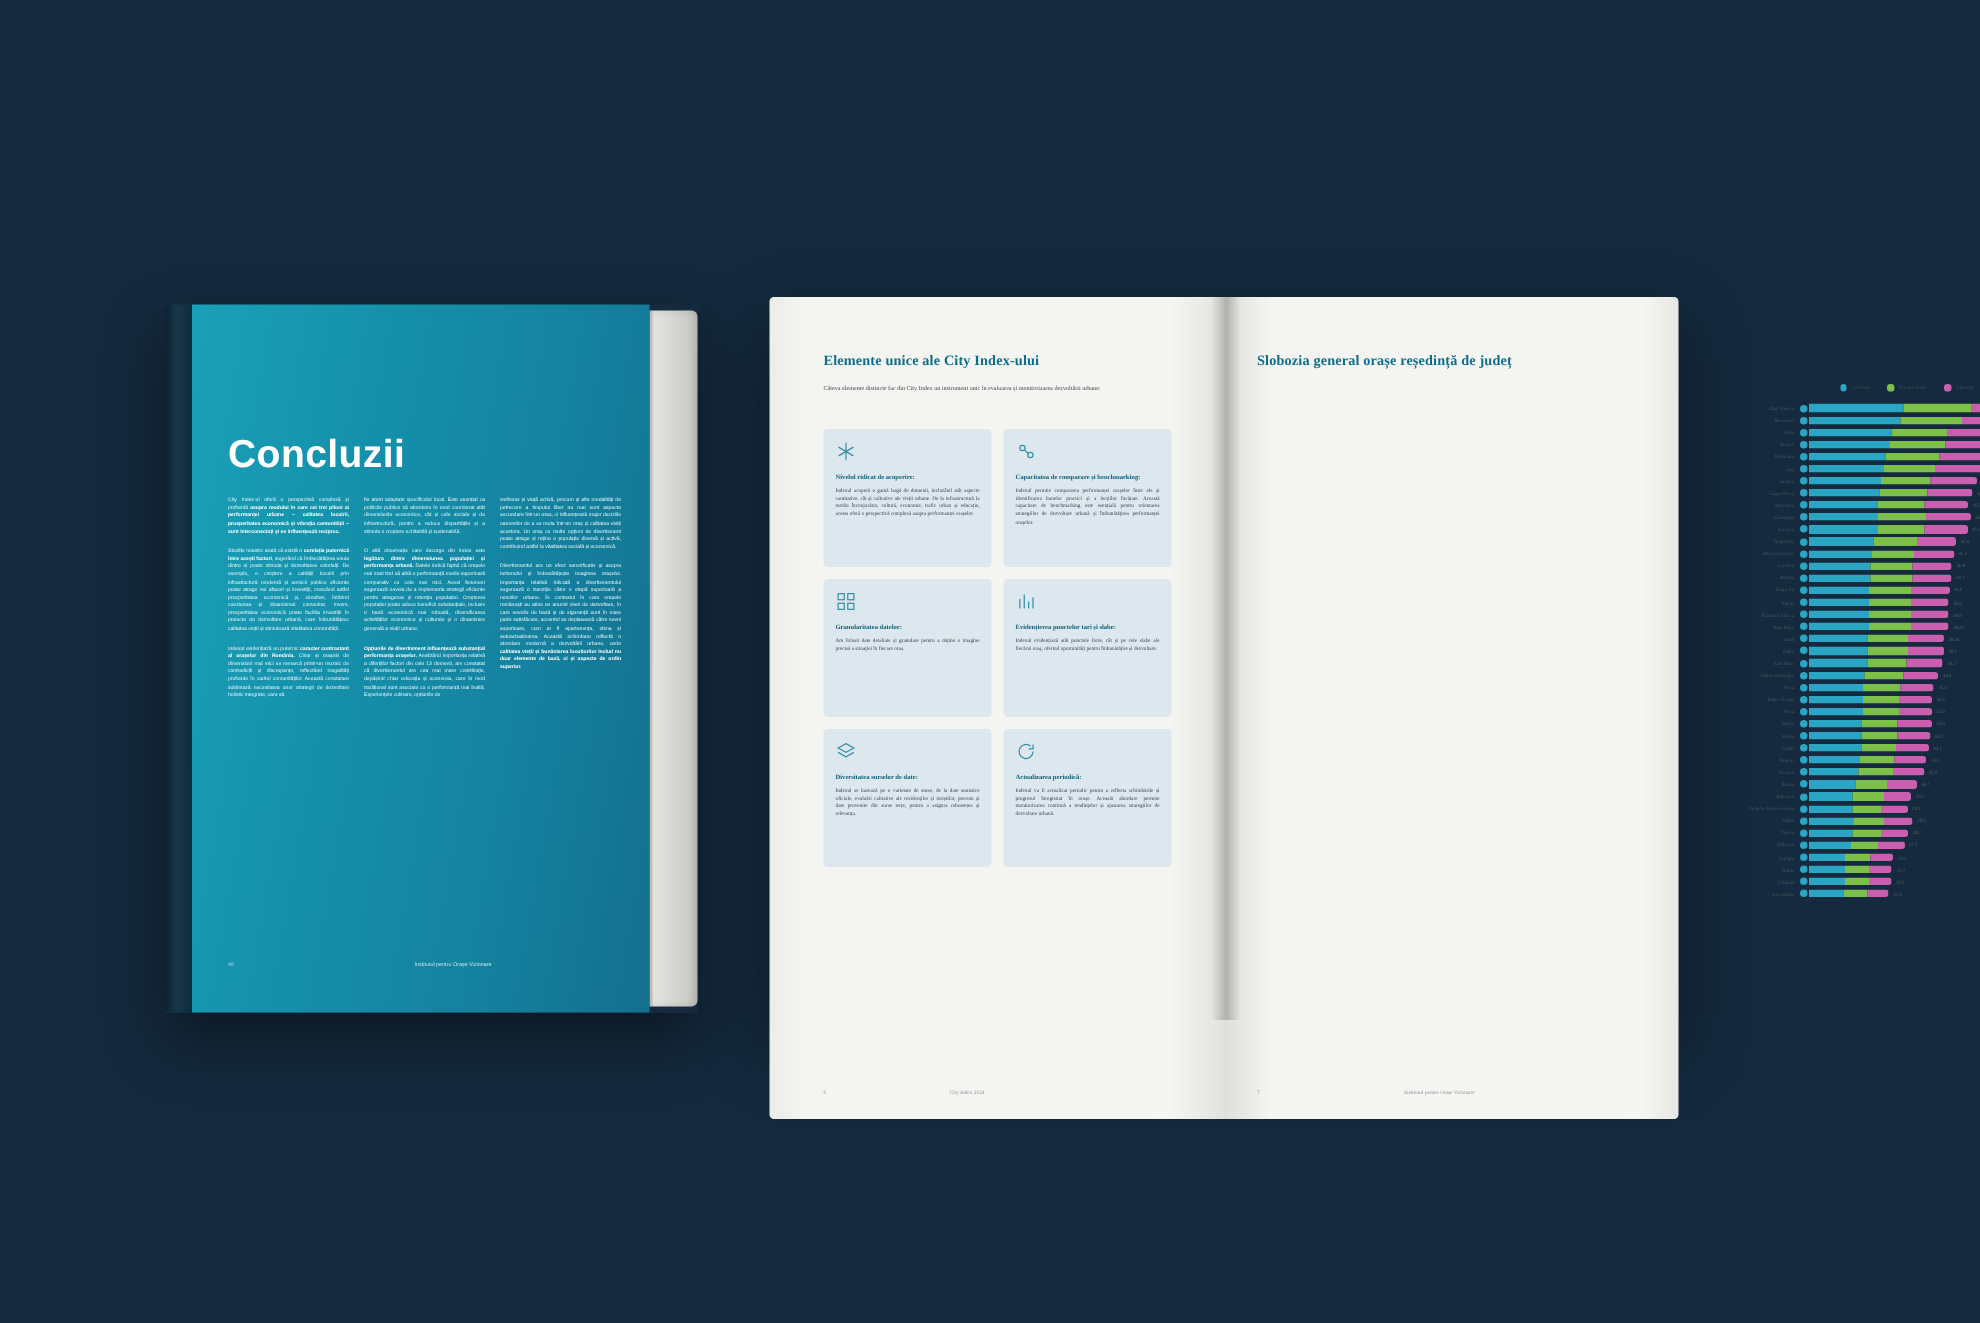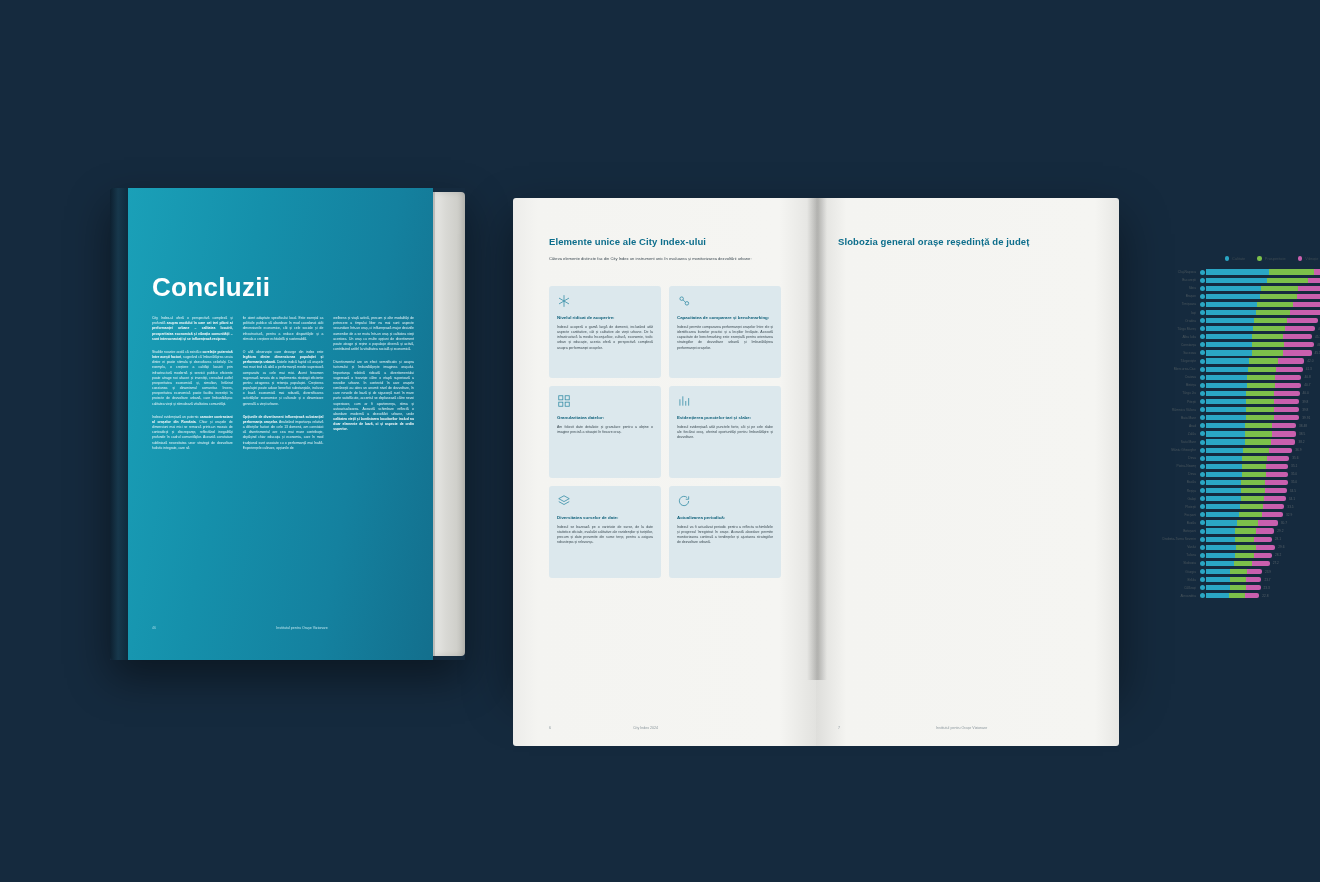--- a/index.html
+++ b/index.html
@@ -6,21 +6,21 @@
   body{
     width:1320px;height:882px;
     background:#152a3e;
     font-family:"Liberation Sans", sans-serif;
     overflow:hidden;
   }
   .stage{position:relative;width:1320px;height:882px;}
 
   
   .book-left{
-    position:absolute;left:110px;top:188px;width:355px;height:472px;
+    position:absolute;left:110px;top:203px;width:355px;height:472px;
     box-shadow:0 18px 40px rgba(0,0,0,.45);
   }
   .bl-spine{
     position:absolute;left:0;top:0;width:18px;height:472px;
     background:linear-gradient(90deg,#0d2030 0%,#17384c 45%,#0f2a3c 100%);
     border-radius:3px 0 0 3px;
   }
   .bl-page{
     position:absolute;left:18px;top:0;width:305px;height:472px;
     background:linear-gradient(100deg,#1aa0b8 0%,#1590ab 35%,#14819f 70%,#136f8d 100%);
@@ -59,21 +59,21 @@
   }
   .bl-foot .pg{color:#9fd9e6;}
   .bl-foot .inst{margin-left:34px;}
 
   
   .book-right{
     position:absolute;left:513px;top:198px;width:606px;height:482px;
     box-shadow:0 20px 46px rgba(0,0,0,.45);
   }
   .page{
-    position:absolute;top:0;height:548px;background:#f3f3f0;
+    position:absolute;top:0;height:548px;background:#f3f3f0;font-family:Liberation Serif, serif;
   }
   .page-left{left:0;width:303px;border-radius:3px 0 0 3px;
     background:linear-gradient(90deg,#ececea 0%,#f4f4f1 8%,#f5f5f2 88%,#e2e2df 100%);}
   .page-right{left:303px;width:303px;border-radius:0 3px 3px 0;
     background:linear-gradient(90deg,#dededb 0%,#f4f4f1 10%,#f5f5f2 92%,#e7e7e4 100%);}
   .gutter{
     position:absolute;left:294px;top:0;width:20px;height:482px;
     background:linear-gradient(90deg,rgba(0,0,0,0) 0%,rgba(0,0,0,.18) 45%,rgba(0,0,0,.20) 55%,rgba(0,0,0,0) 100%);
     pointer-events:none;
   }

